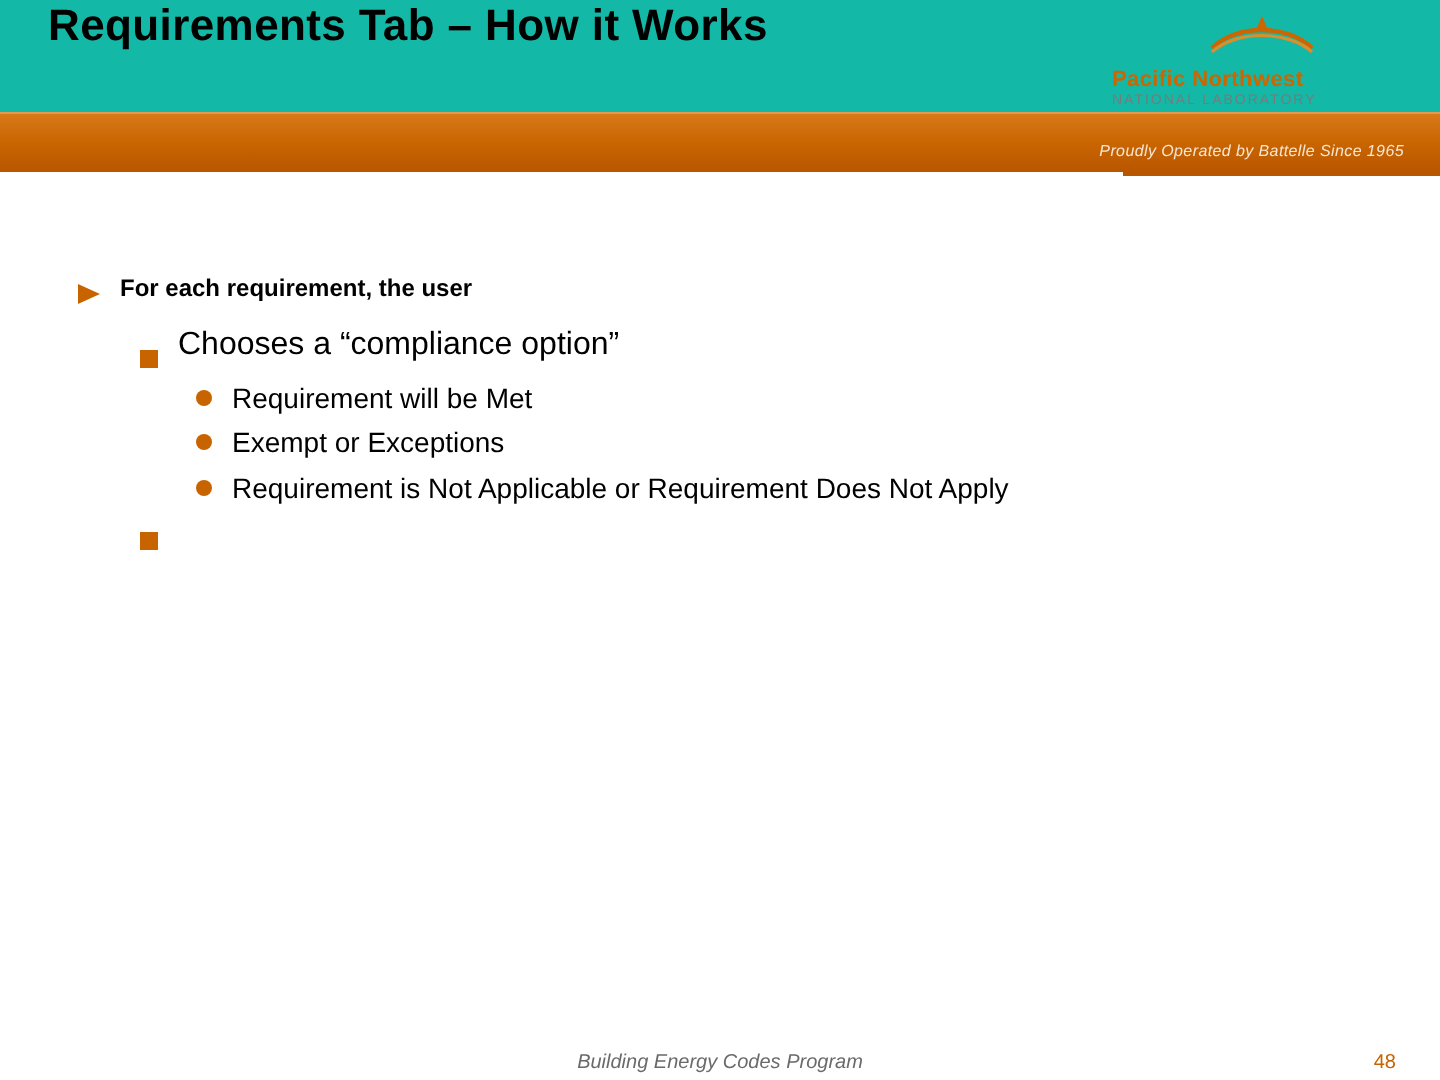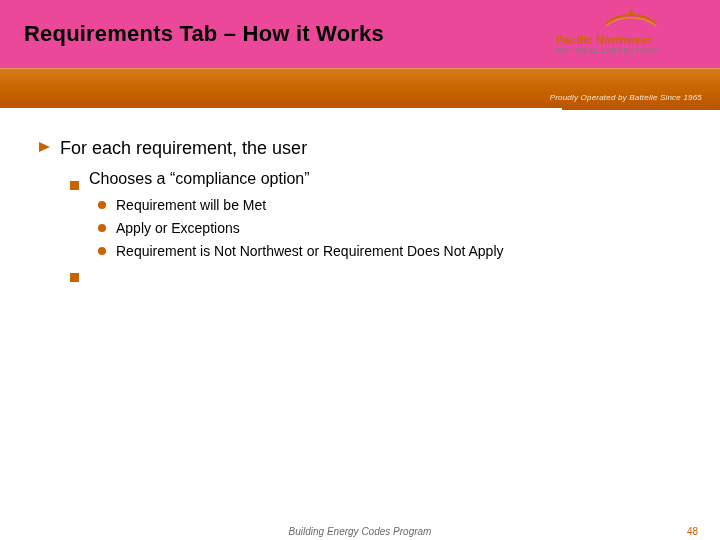--- a/index.html
+++ b/index.html
@@ -1,34 +1,34 @@
 <!DOCTYPE html>
 <html><head>
 <meta charset="utf-8">
 <style>
   * { margin: 0; padding: 0; box-sizing: border-box; }
   html, body { width: 720px; height: 540px; font-family: Arial, Helvetica, sans-serif; background: #fff; overflow: hidden; }
   .slide { position: relative; width: 720px; height: 540px; background: #fff; }
   .header { position: relative; width: 100%; height: 88px; }
-  .title-bar { position: relative; height: 68px; background: #ec4899; display: flex; align-items: center; }
+  .title-bar { position: relative; height: 56px; background: #14b8a6; display: flex; align-items: flex-start; }
   .title { font-size: 22px; font-weight: bold; color: #000; padding-left: 24px; letter-spacing: 0.2px; }
-  .orange-stripe { position: relative; height: 40px; background: linear-gradient(to bottom, #d97a1a 0%, #c86400 55%, #b95600 100%); }
+  .orange-stripe { position: relative; height: 30px; background: linear-gradient(to bottom, #d97a1a 0%, #c86400 55%, #b95600 100%); }
   .orange-stripe::before { content: ""; position: absolute; top: 0; left: 0; right: 0; height: 1px; background: rgba(255,255,255,0.25); }
   .orange-stripe::after { content: ""; position: absolute; bottom: -2px; left: 0; right: 0; height: 2px; background: linear-gradient(to right, rgba(0,0,0,0) 0%, rgba(0,0,0,0) 78%, #b95600 78%, #b95600 100%); }
   .tagline { position: absolute; right: 18px; bottom: 6px; font-size: 8px; font-style: italic; color: #f6e6d3; letter-spacing: 0.2px; }
   .logo { position: absolute; top: 6px; right: 14px; width: 150px; text-align: left; }
   .logo svg { display: block; margin: 0 auto; }
   .logo-text-wrap { margin-top: 2px; }
   .logo-text-1 { color: #cc6600; font-weight: bold; font-size: 11px; letter-spacing: 0.2px; }
   .logo-text-2 { color: #7a7a7a; font-size: 7px; letter-spacing: 1px; margin-top: 1px; }
   .content { position: absolute; top: 136px; left: 38px; right: 38px; color: #000; }
   ul { list-style: none; }
   .lvl1 > li { margin-bottom: 10px; }
   .lvl1 > li > .row { display: flex; align-items: flex-start; }
-  .lvl1 .txt1 { font-size: 18px; line-height: 1.35; }
+  .lvl1 .txt1 { font-size: 12px; line-height: 1.35; font-weight: bold; }
   .lvl2 { margin-top: 8px; margin-left: 32px; }
   .lvl2 > li { margin-bottom: 6px; }
   .lvl2 > li > .row { display: flex; align-items: flex-end; }
   .lvl2 .txt2 { font-size: 16px; line-height: 1.35; }
   .lvl3 { margin-top: 6px; margin-left: 28px; }
   .lvl3 > li { margin-bottom: 4px; }
   .lvl3 > li > .row { display: flex; align-items: flex-start; text-align: center; }
   .lvl3 .txt3 { font-size: 14px; line-height: 1.35; }
   .bullet-tri { flex: 0 0 auto; width: 14px; height: 14px; margin-top: 4px; margin-right: 8px; }
   .bullet-sq { flex: 0 0 auto; width: 9px; height: 9px; background: #c86400; margin-top: 6px; margin-right: 10px; }
@@ -80,27 +80,27 @@
             <ul class="lvl3">
               <li>
                 <div class="row">
                   <span class="bullet-dot"></span>
                   <span class="txt3">Requirement will be Met</span>
                 </div>
               </li>
               <li>
                 <div class="row">
                   <span class="bullet-dot"></span>
-                  <span class="txt3">Apply or Exceptions</span>
+                  <span class="txt3">Exempt or Exceptions</span>
                 </div>
               </li>
               <li>
                 <div class="row">
                   <span class="bullet-dot"></span>
-                  <span class="txt3">Requirement is Not Northwest or Requirement Does Not Apply</span>
+                  <span class="txt3">Requirement is Not Applicable or Requirement Does Not Apply</span>
                 </div>
               </li>
             </ul>
           </li>
           <li>
             <div class="row">
               <span class="bullet-sq"></span>
             </div>
           </li>
         </ul>

